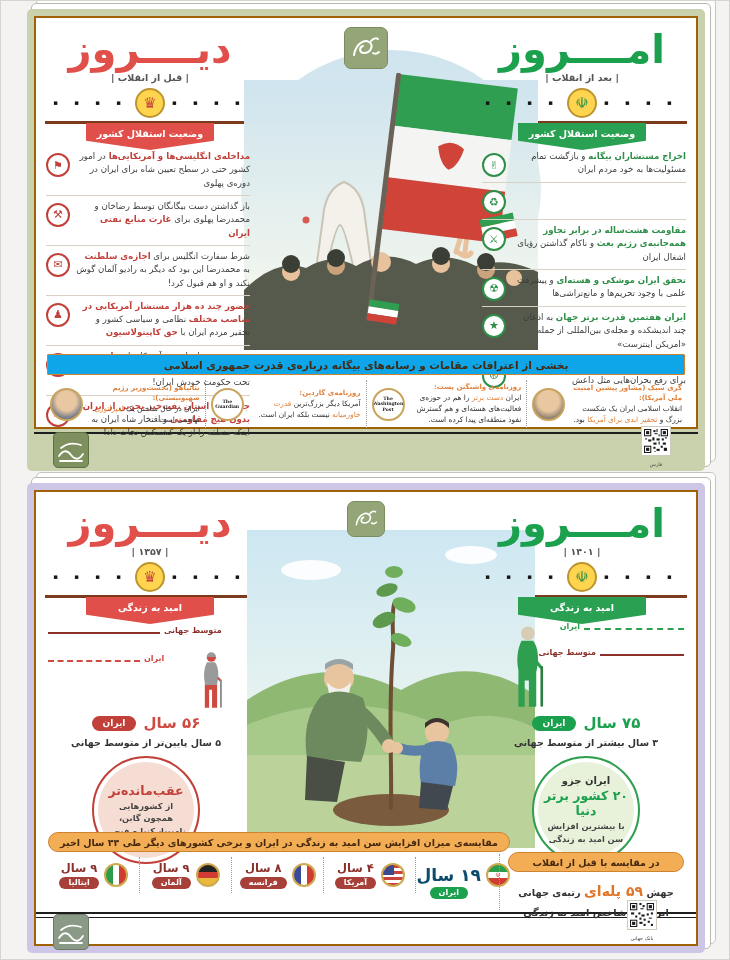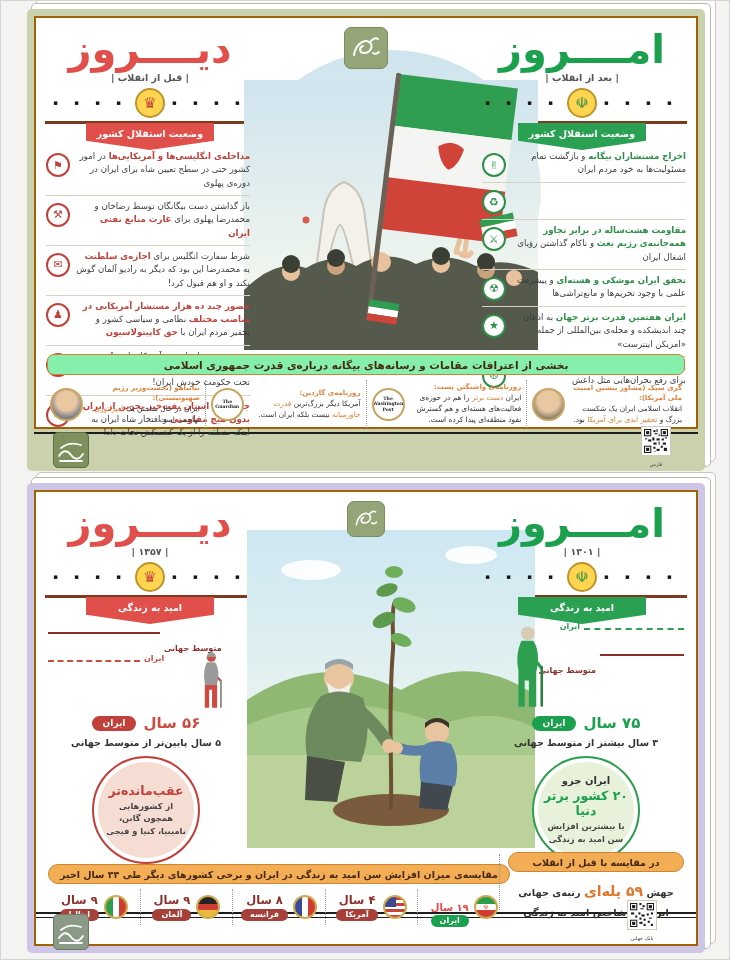--- a/index.html
+++ b/index.html
@@ -47,21 +47,21 @@
   .icn { flex:0 0 24px; height:24px; border-radius:50%; border:2px solid; background:#fff;
          display:flex; align-items:center; justify-content:center; font-size:11px; margin-top:3px; }
   .icn-red { border-color:#c2403a; color:#c2403a; }
   .icn-green { border-color:#2e8f48; color:#2e8f48; }
   .txt { direction:rtl; text-align:right; font-size:8.6px; line-height:1.55; color:#3c3c3c; flex:1; }
   .hl-r { color:#c2403a; font-weight:bold; }
   .hl-g { color:#2e8f48; font-weight:bold; }
 
   
   .banner { position:absolute; left:11px; right:11px; top:336px; height:21px; z-index:6;
-            background:#86efac; border:1.5px solid #cd832f; border-radius:7px;
+            background:#0ea5e9; border:1.5px solid #cd832f; border-radius:1px;
             display:flex; align-items:center; justify-content:center;
             font-size:10.5px; font-weight:bold; color:#45290e; direction:rtl; }
   .quotes { position:absolute; left:9px; right:9px; top:362px; height:48px; display:flex; direction:rtl; z-index:6; }
   .quote { flex:1; display:flex; direction:ltr; gap:4px; padding:1px 5px; align-items:center; }
   .quote:not(:last-child) { border-left:1px dotted #9a9a9a; }
   .qavatar { flex:0 0 33px; height:33px; border-radius:50%; border:2.5px solid #c9a45c;
              display:flex; align-items:center; justify-content:center; overflow:hidden;
              font-family:"DejaVu Serif", serif; font-weight:bold; font-size:4.6px; text-align:center;
              line-height:1.2; color:#222; background:#fff; }
   .av-photo1 { background:radial-gradient(circle at 50% 38%, #e9c7a0 45%, #8d8070 75%, #6f665a); }
@@ -83,21 +83,21 @@
   .logo { position:absolute; left:50%; transform:translateX(-50%); top:9px; width:44px; height:42px;
           background:#94a678; border-radius:7px; border:1px solid #7b8d60; z-index:7;
           display:flex; align-items:center; justify-content:center; }
   .card2 .logo { width:38px; height:36px; }
 
   
   .stat { position:absolute; top:122px; width:196px; z-index:5; }
   .stat-l { left:12px; } .stat-r { right:12px; }
   .chart { position:relative; height:96px; }
   .cl-label { position:absolute; font-size:8px; font-weight:bold; direction:rtl; white-space:nowrap; }
-  .lab-maroon { color:#8a2f2a;margin-top:18px; } .lab-red { color:#cf4a40; } .lab-green { color:#2e9e4f; }
+  .lab-maroon { color:#8a2f2a; } .lab-red { color:#cf4a40; } .lab-green { color:#2e9e4f; }
   .cline { position:absolute; height:0; }
   .solid-m { border-top:2px solid #8a2f2a; }
   .dash-r { border-top:2px dashed #cf4a40; }
   .dash-g { border-top:2px dashed #2e9e4f; }
   .fig { position:absolute; bottom:0; }
   .vrow { display:flex; direction:rtl; justify-content:center; align-items:center; gap:7px; margin-top:4px; }
   .val { font-size:15px; font-weight:bold; direction:rtl; }
   .v-red { color:#cf4a40; } .v-green { color:#1ba14e; }
   .pill { font-size:9px; font-weight:bold; color:#fff; padding:2px 11px 3px; border-radius:9px; direction:rtl; }
   .p-red { background:#c2403a; } .p-green { background:#1ba14e; }
@@ -107,39 +107,39 @@
                display:flex; flex-direction:column; align-items:center; justify-content:center;
                text-align:center; direction:rtl; padding:10px; gap:2px; }
   .bc-red { border-color:#c2403a; background:#f6ddd3; }
   .bc-green { border-color:#2e9e4f; background:#e8f2da; }
   .bc-head-r { color:#c2403a; font-weight:bold; font-size:12.5px; }
   .bc-head-g { color:#1ba14e; font-weight:bold; font-size:12.5px; }
   .bc-pre { font-size:10px; font-weight:bold; color:#333; }
   .bc-body { font-size:8.3px; font-weight:bold; color:#444; line-height:1.5; }
 
   
-  .comp { position:absolute; left:12px; top:372px; width:462px; z-index:6; }
+  .comp { position:absolute; left:12px; top:340px; width:462px; z-index:6; }
   .comp .banner2 { height:20px; background:#f3ad55; border:1.5px solid #cd832f; border-radius:10px;
                    display:flex; align-items:center; justify-content:center;
                    font-size:9.5px; font-weight:bold; color:#45290e; direction:rtl; }
   .countries { display:flex; direction:rtl; margin-top:5px; height:36px; }
   .country { flex:1; display:flex; direction:rtl; align-items:center; justify-content:center; gap:5px; }
   .country:not(:last-child) { border-left:1px dotted #9a9a9a; }
   .cflag { width:24px; height:24px; border-radius:50%; border:2px solid #cfa94f; overflow:hidden;
            position:relative; flex:0 0 24px; display:flex; align-items:center; justify-content:center; }
   .f-iran { background:linear-gradient(180deg,#2a9e4a 33%,#fff 33% 66%,#d03b32 66%); }
   .f-iran .emb { font-size:6px; color:#d03b32; line-height:1; }
   .f-usa { background:linear-gradient(180deg,#c8433c 0 15%,#fff 15% 30%,#c8433c 30% 45%,#fff 45% 60%,#c8433c 60% 75%,#fff 75% 88%,#c8433c 88%); }
   .f-usa::after { content:""; position:absolute; left:0; top:0; width:55%; height:48%; background:#3b4a8c; }
   .f-france { background:linear-gradient(90deg,#39499c 33%,#fff 33% 66%,#d03b32 66%); }
   .f-germany { background:linear-gradient(180deg,#232323 33%,#d03b32 33% 66%,#e8b93c 66%); }
   .f-italy { background:linear-gradient(90deg,#2a9e4a 33%,#fff 33% 66%,#d03b32 66%); }
   .cstack { display:flex; flex-direction:column; align-items:center; gap:2px; }
   .cval { font-size:11.5px; font-weight:bold; color:#8a2f2a; direction:rtl; white-space:nowrap; }
-  .cval-iran { color:#ef4444; font-size:10px;margin-top:14px; }
+  .cval-iran { color:#0c4a6e; font-size:17px;margin-top:14px; }
   .cpill { font-size:8px; font-weight:bold; color:#fff; background:#a8403a; padding:1px 9px 2px; border-radius:8px; direction:rtl; }
   .cpill-iran { background:#1ba14e; }
 
   .rank { position:absolute; right:12px; top:360px; width:176px; z-index:6; }
   .rank .banner2 { height:20px; background:#f3ad55; border:1.5px solid #cd832f; border-radius:10px;
                    display:flex; align-items:center; justify-content:center;
                    font-size:9.5px; font-weight:bold; color:#45290e; direction:rtl; }
   .rank-text { margin-top:7px; direction:rtl; text-align:center; font-size:9.8px; font-weight:bold;
                color:#333; line-height:1.8; }
   .rank-hl { color:#e0752c; font-size:14px; font-weight:bold; }

